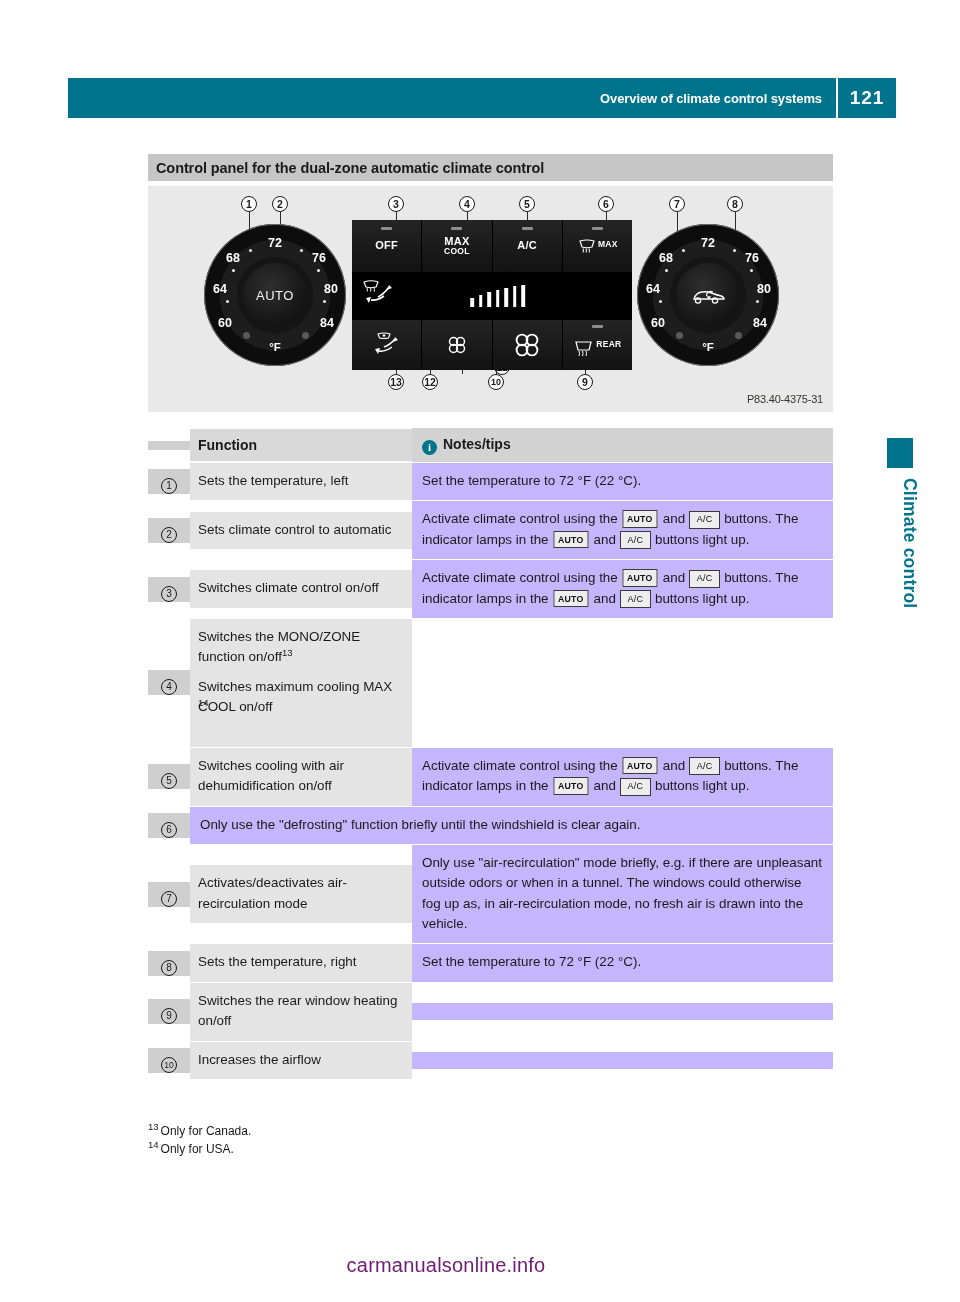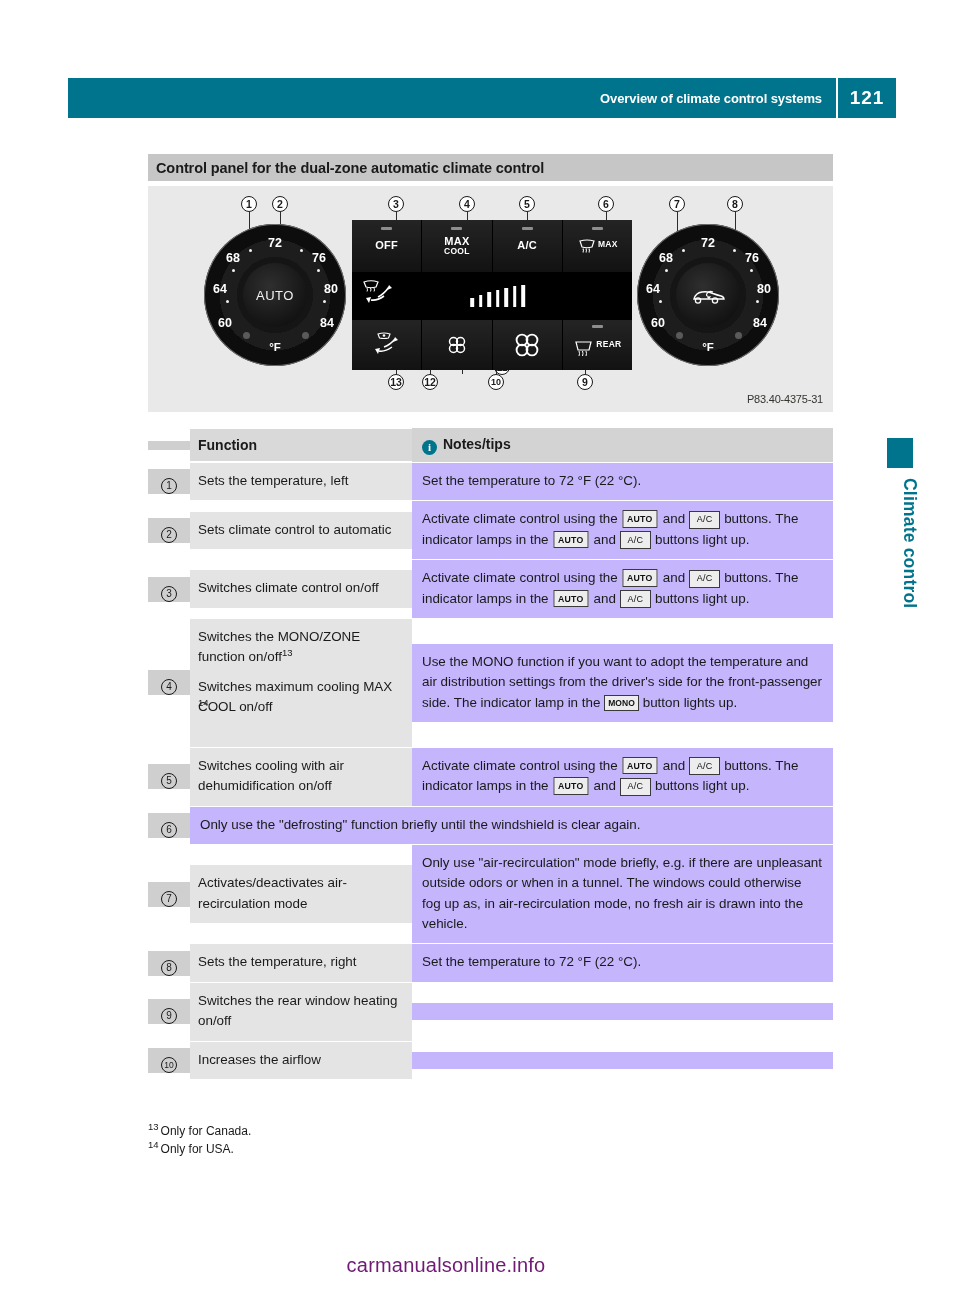--- a/index.html
+++ b/index.html
@@ -637,21 +637,20 @@
   </div>
 
   <div class="trow">
     <div class="c-num">
         <span class="cnum">4</span>
       </div>
     <div class="c-fn">
       <span class="cell-text"><span>Switches the MONO/ZONE function on/off</span><sup class="fn">13</sup><span class="sub">Switches maximum cooling MAX COOL on/off</span></span>
       <span class="cell-text" style="position:relative; top:-20px; left:0;"><sup class="fn">14</sup></span>
     </div>
-    <div class="c-note"><span class="cell-text">Use the MONO function if you want to adopt the temperature and air distribution settings from the driver's side for the front-passenger side. The indicator lamp in the <span class="key mono">MONO</span> button lights up.</span></div>
   </div>
 
   <div class="trow">
     <div class="c-num">
         <span class="cnum">5</span>
       </div>
     <div class="c-fn"><span class="cell-text">Switches cooling with air dehumidification on/off</span></div>
     <div class="c-note"><span class="cell-text">Activate climate control using the <span class="key auto">AUTO</span> and <span class="key ac">A/C</span> buttons. The indicator lamps in the <span class="key auto">AUTO</span> and <span class="key ac">A/C</span> buttons light up.</span></div>
   </div>
 

